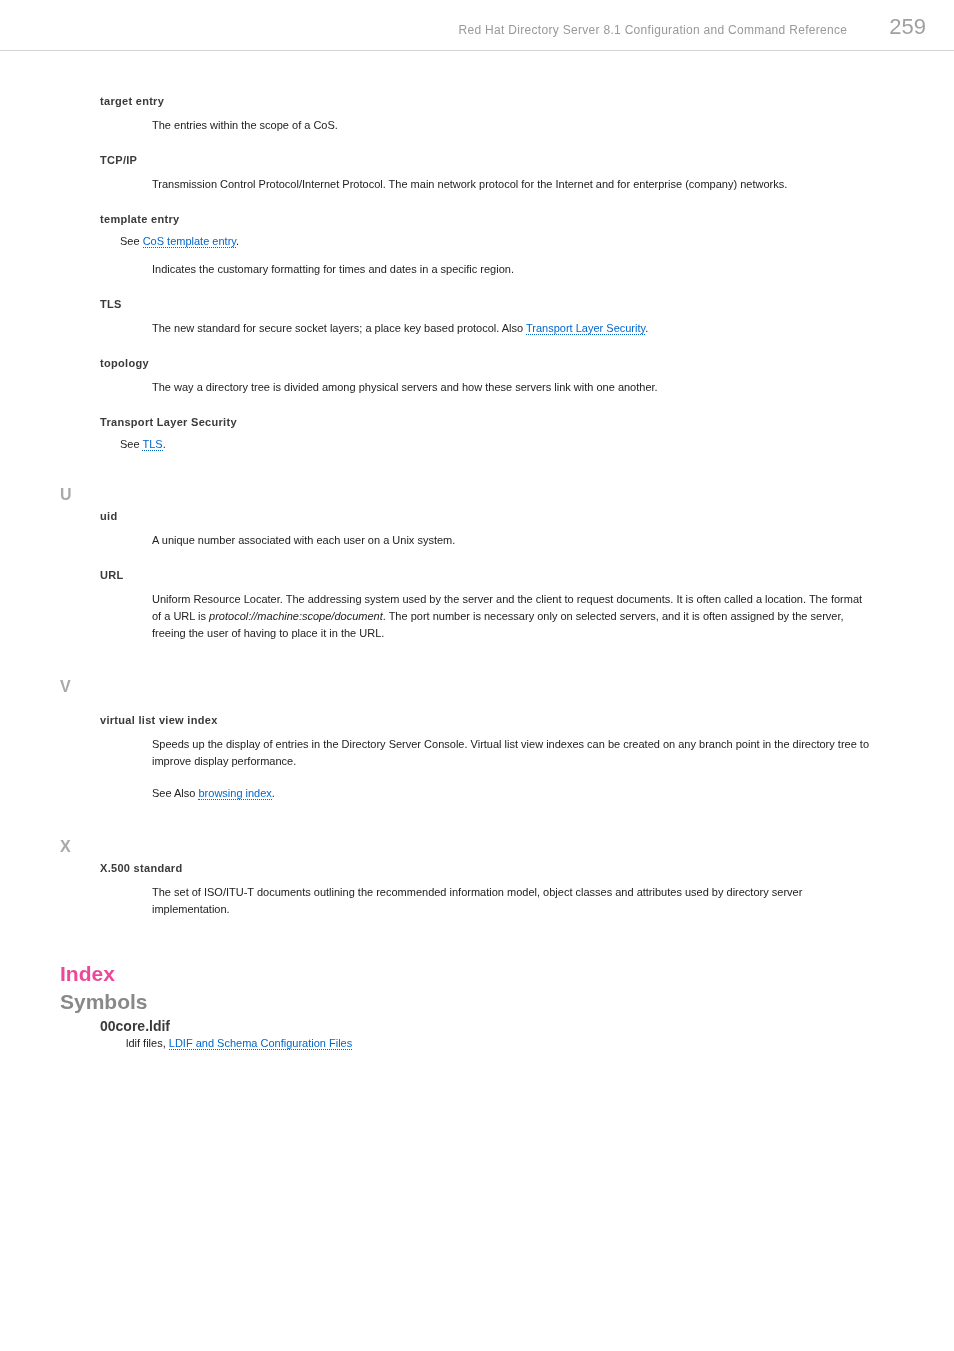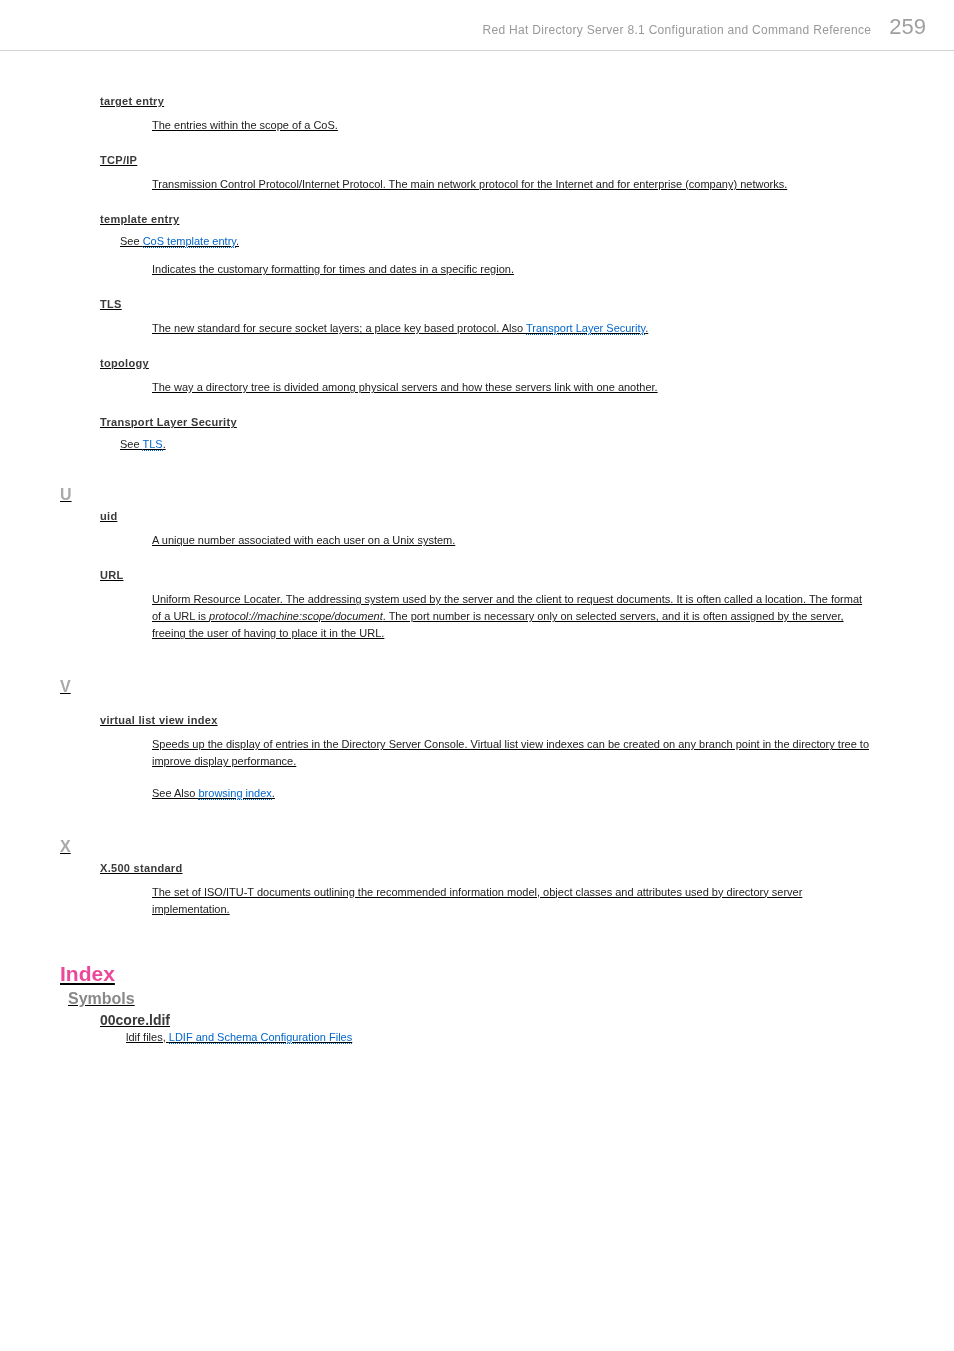--- a/index.html
+++ b/index.html
@@ -1,15 +1,15 @@
 <!DOCTYPE html>
 <html><head>
 <meta charset="utf-8">
 <style>
-  * { box-sizing: border-box; margin: 0; padding: 0; }
+  * { box-sizing: border-box; margin: 0; padding: 0; gap: 24px; }
   body {
     font-family: Arial, Helvetica, sans-serif;
     background: #ffffff;
     width: 954px;
     min-height: 1351px;
     position: relative;
   }
   .page-header {
     border-bottom: 1px solid #d3d3d3;
     padding: 14px 28px 10px 0;
@@ -24,21 +24,20 @@
     margin-right: 18px;
   }
   .page-number {
     color: #a0a0a0;
     font-size: 22px;
     font-weight: 400;
     text-align: right;
   }
   .content {
     padding: 24px 80px 40px 60px;
-    text-decoration: underline;
   }
   .term {
     font-size: 11px;
     font-weight: bold;
     color: #3a3a3a;
     letter-spacing: 0.3px;
     margin-top: 20px;
     margin-bottom: 10px;
     margin-left: 40px;
   }
@@ -73,23 +72,23 @@
   .index-heading {
     color: #ec4899;
     font-size: 21px;
     font-weight: bold;
     margin-top: 44px;
     margin-bottom: 4px;
     margin-left: 0;
   }
   .index-sub {
     color: #888;
-    font-size: 16px;
+    font-size: 21px;
     font-weight: bold;
-    margin-left: 8px;
+    margin-left: 0;
     margin-bottom: 4px;
   }
   .index-term {
     font-size: 14px;
     font-weight: bold;
     color: #3a3a3a;
     margin-left: 40px;
     margin-top: 4px;
     margin-bottom: 3px;
   }

